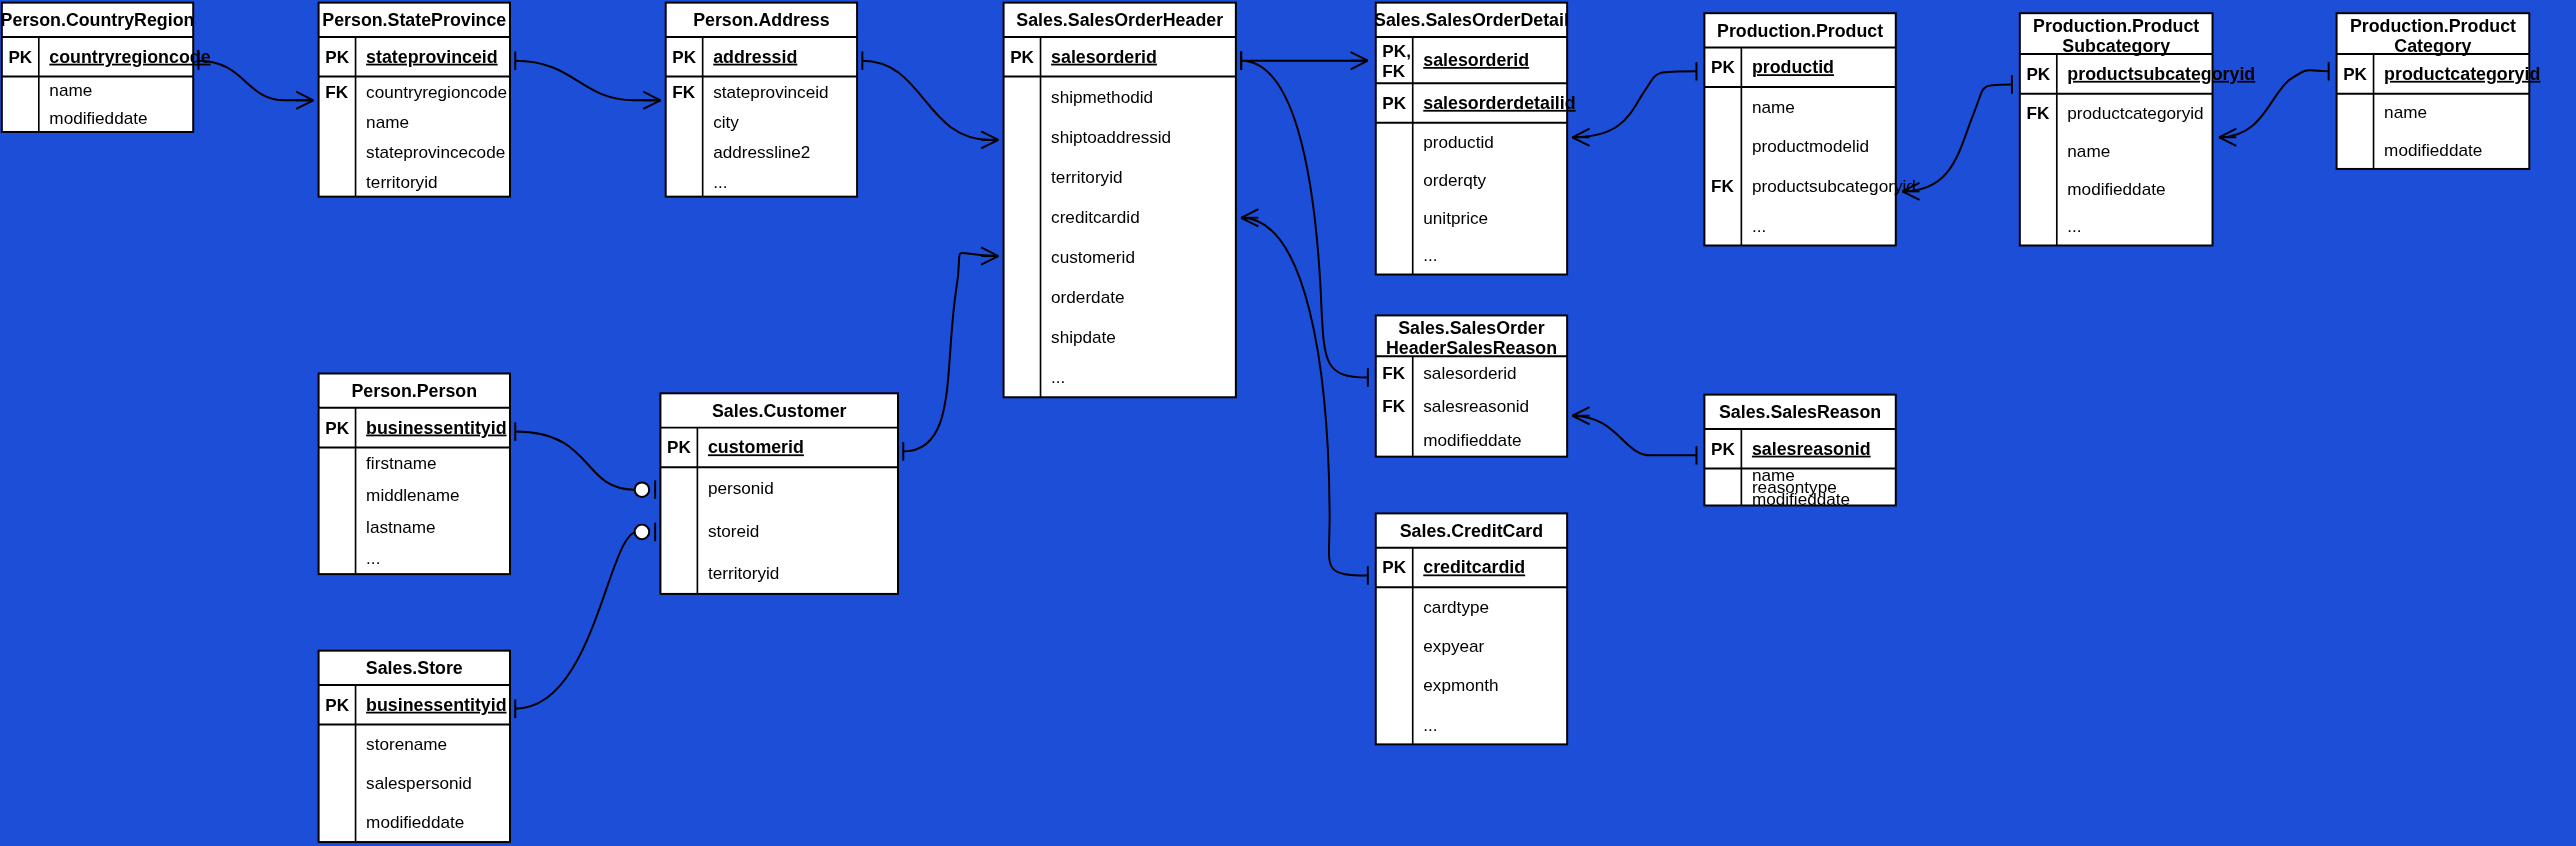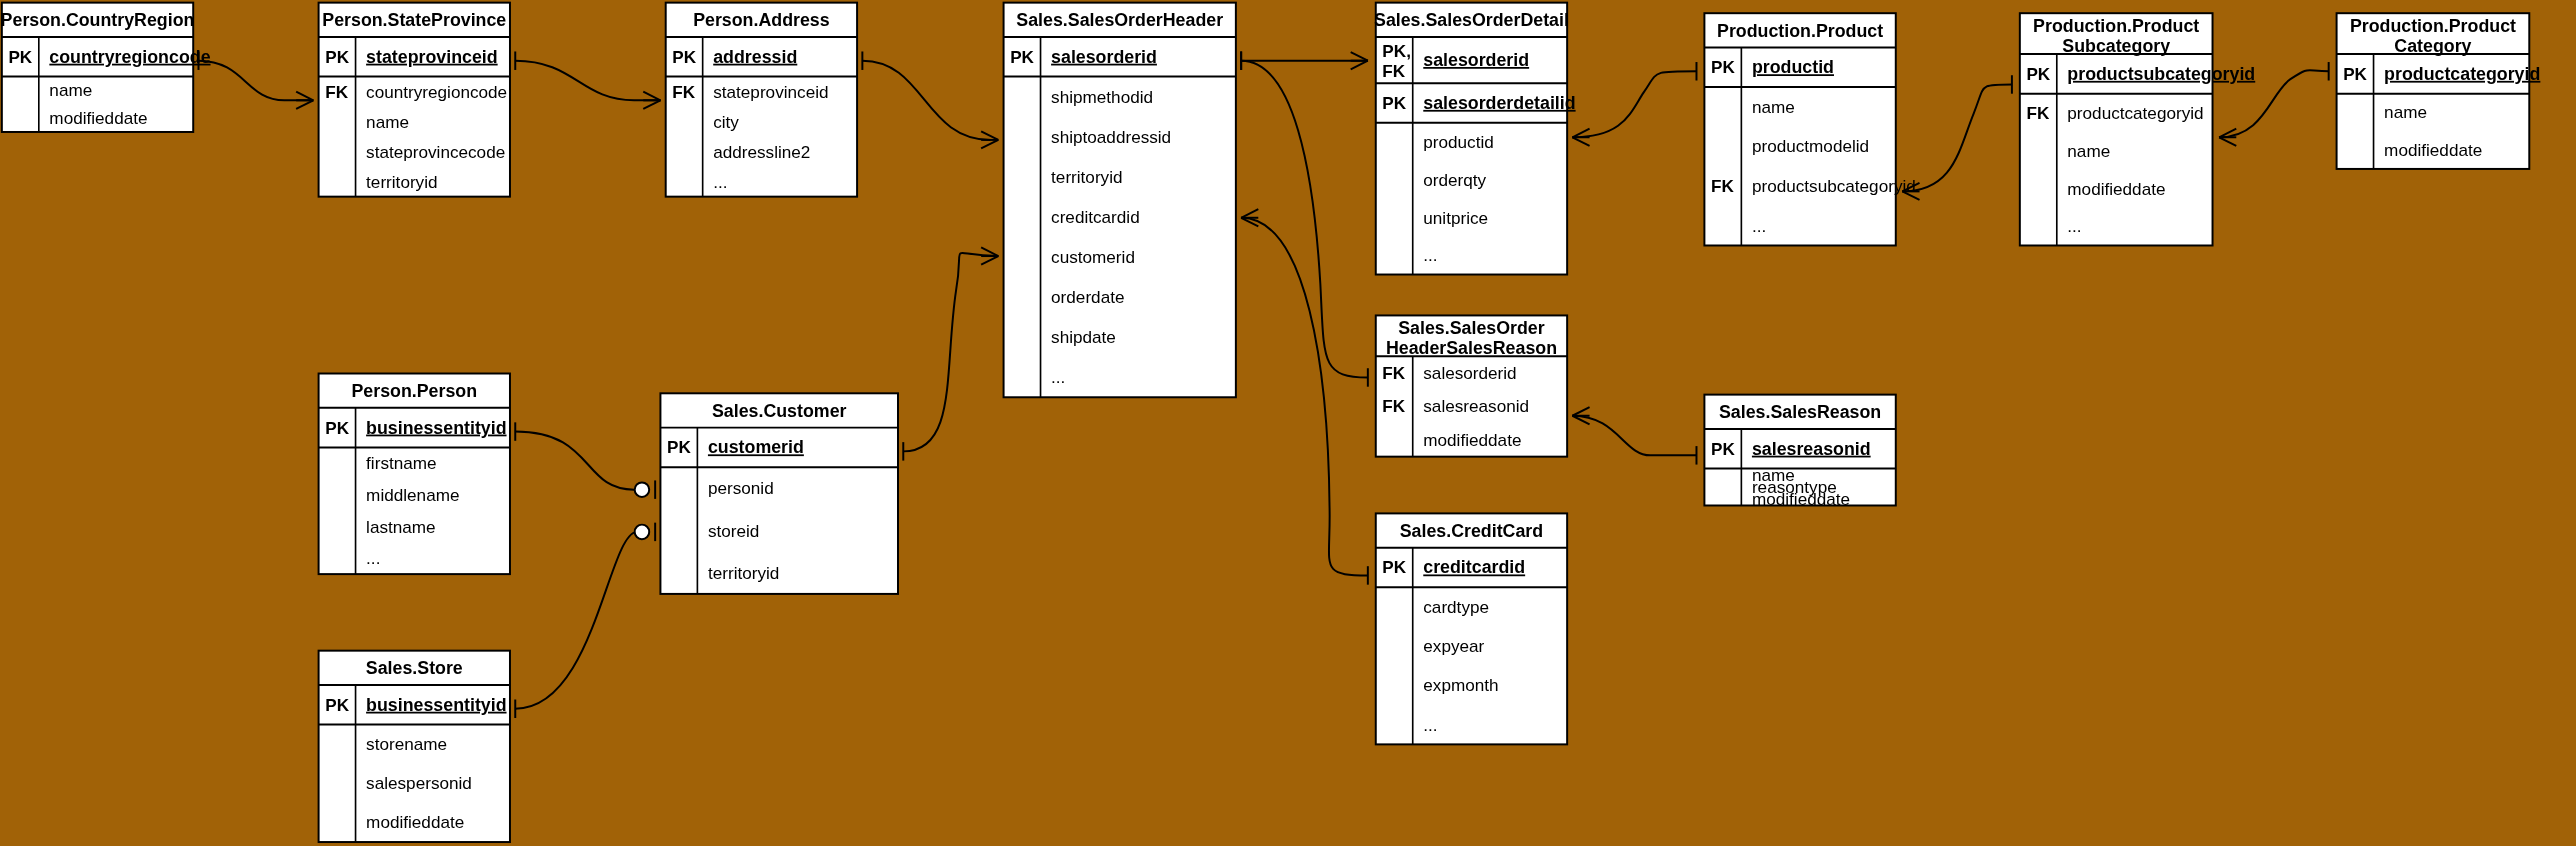--- a/index.html
+++ b/index.html
@@ -1,16 +1,16 @@
 <!DOCTYPE html>
 <html style="font-size:10.6px"><head>
 <meta charset="utf-8">
 <style>
   html,body{margin:0;padding:0;background:#ffffff;}
-  #canvas{position:relative;width:2576px;height:846px;background:#a16207;
+  #canvas{position:relative;width:2576px;height:846px;background:#1d4ed8;
           font-family:"Liberation Sans","DejaVu Sans",sans-serif;overflow:hidden;}
   svg.layer{position:absolute;left:0;top:0;width:2576px;height:846px;}
   .ent-rect{fill:#ffffff;stroke:#000000;stroke-width:3;}
   .ent-line{stroke:#000000;stroke-width:3;}
   .ent-line-thin{stroke:#000000;stroke-width:2.5;}
   .conn{fill:none;stroke:#000000;stroke-width:3;}
   .conn-mark{stroke:#000000;stroke-width:3;fill:none;}
   .conn-circle{stroke:#000000;stroke-width:3;fill:#ffffff;}
   text{fill:#000000;}
   .t-title{font-size:27px;font-weight:bold;text-anchor:middle;}

